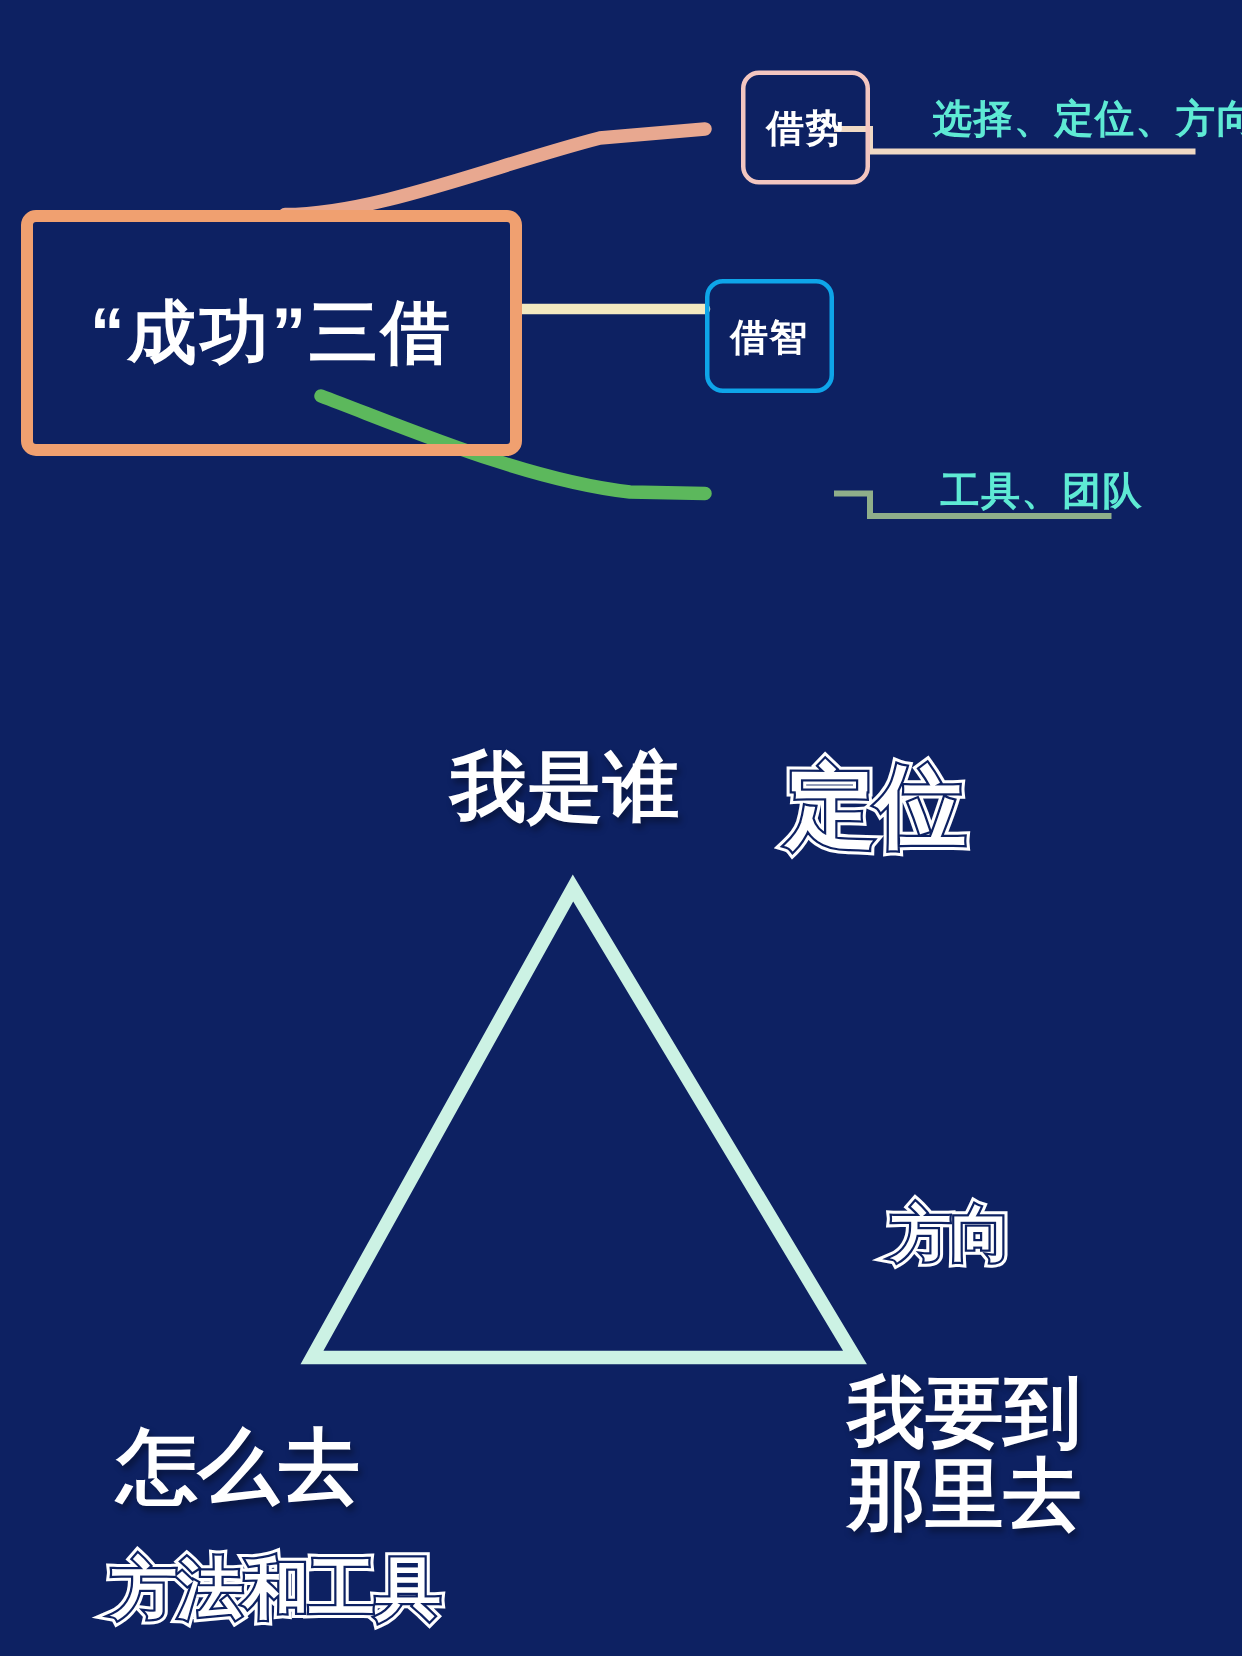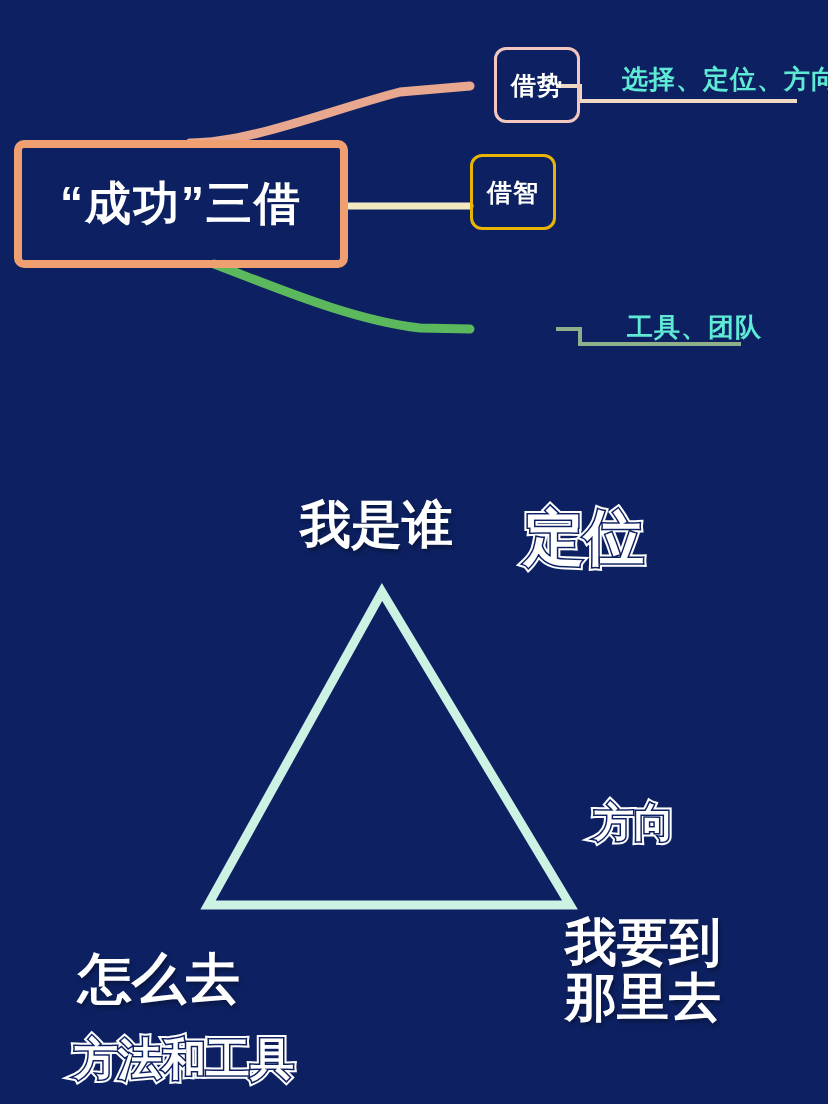--- a/index.html
+++ b/index.html
@@ -37,35 +37,35 @@
     color: #ffffff;
     font-weight: bold;
     letter-spacing: 1px;
     background: transparent;
   }
 
   #root-node {
     left: 14px;
     top: 140px;
     width: 334px;
-    height: 128px;
+    height: 164px;
     border: 8px solid #f0a070;
     border-radius: 10px;
     font-size: 46px;
     letter-spacing: 2px;
   }
 
   .branch-node {
     width: 86px;
     height: 76px;
     border-radius: 12px;
     font-size: 25px;
   }
   #node-jieshi { left: 470px; top: 47px;  border: 3px solid #f3c6c0; margin-left: 24px; }
-  #node-jiezhi { left: 470px; top: 154px; border: 3px solid #eab308; }
+  #node-jiezhi { left: 470px; top: 186px; border: 3px solid #0ea5e9; }
   #node-jieli  { left: 470px; top: 290px; border: 3px solid #7aa87a; }
 
   .sub-label {
     position: absolute;
     color: #5eead4;
     font-weight: bold;
     font-size: 26px;
     letter-spacing: 1px;
     white-space: nowrap;
   }

